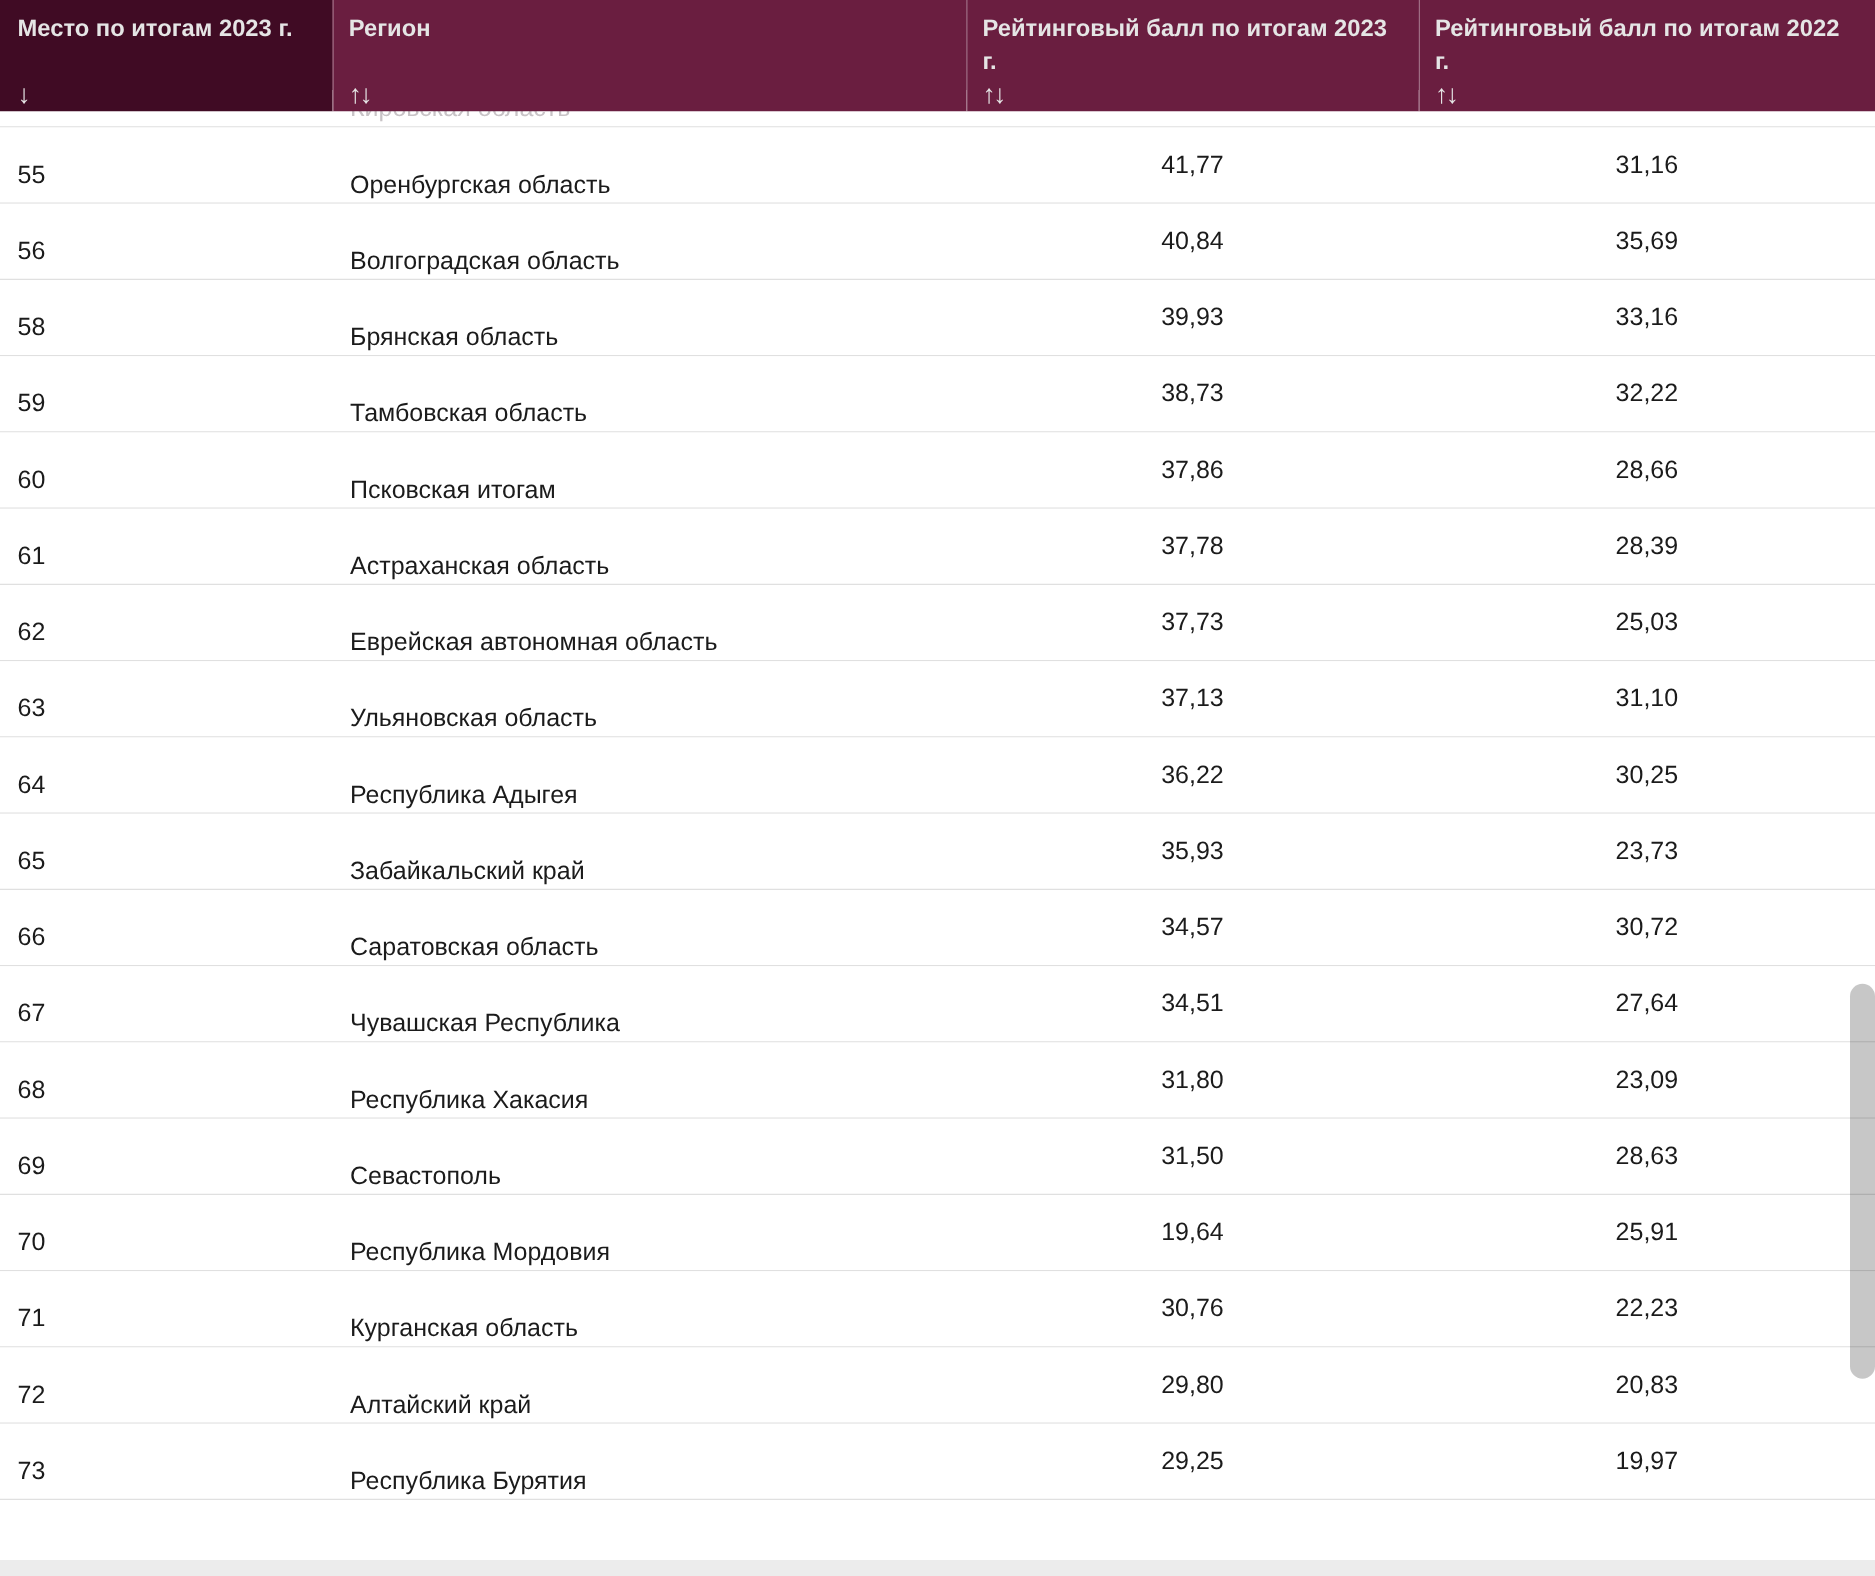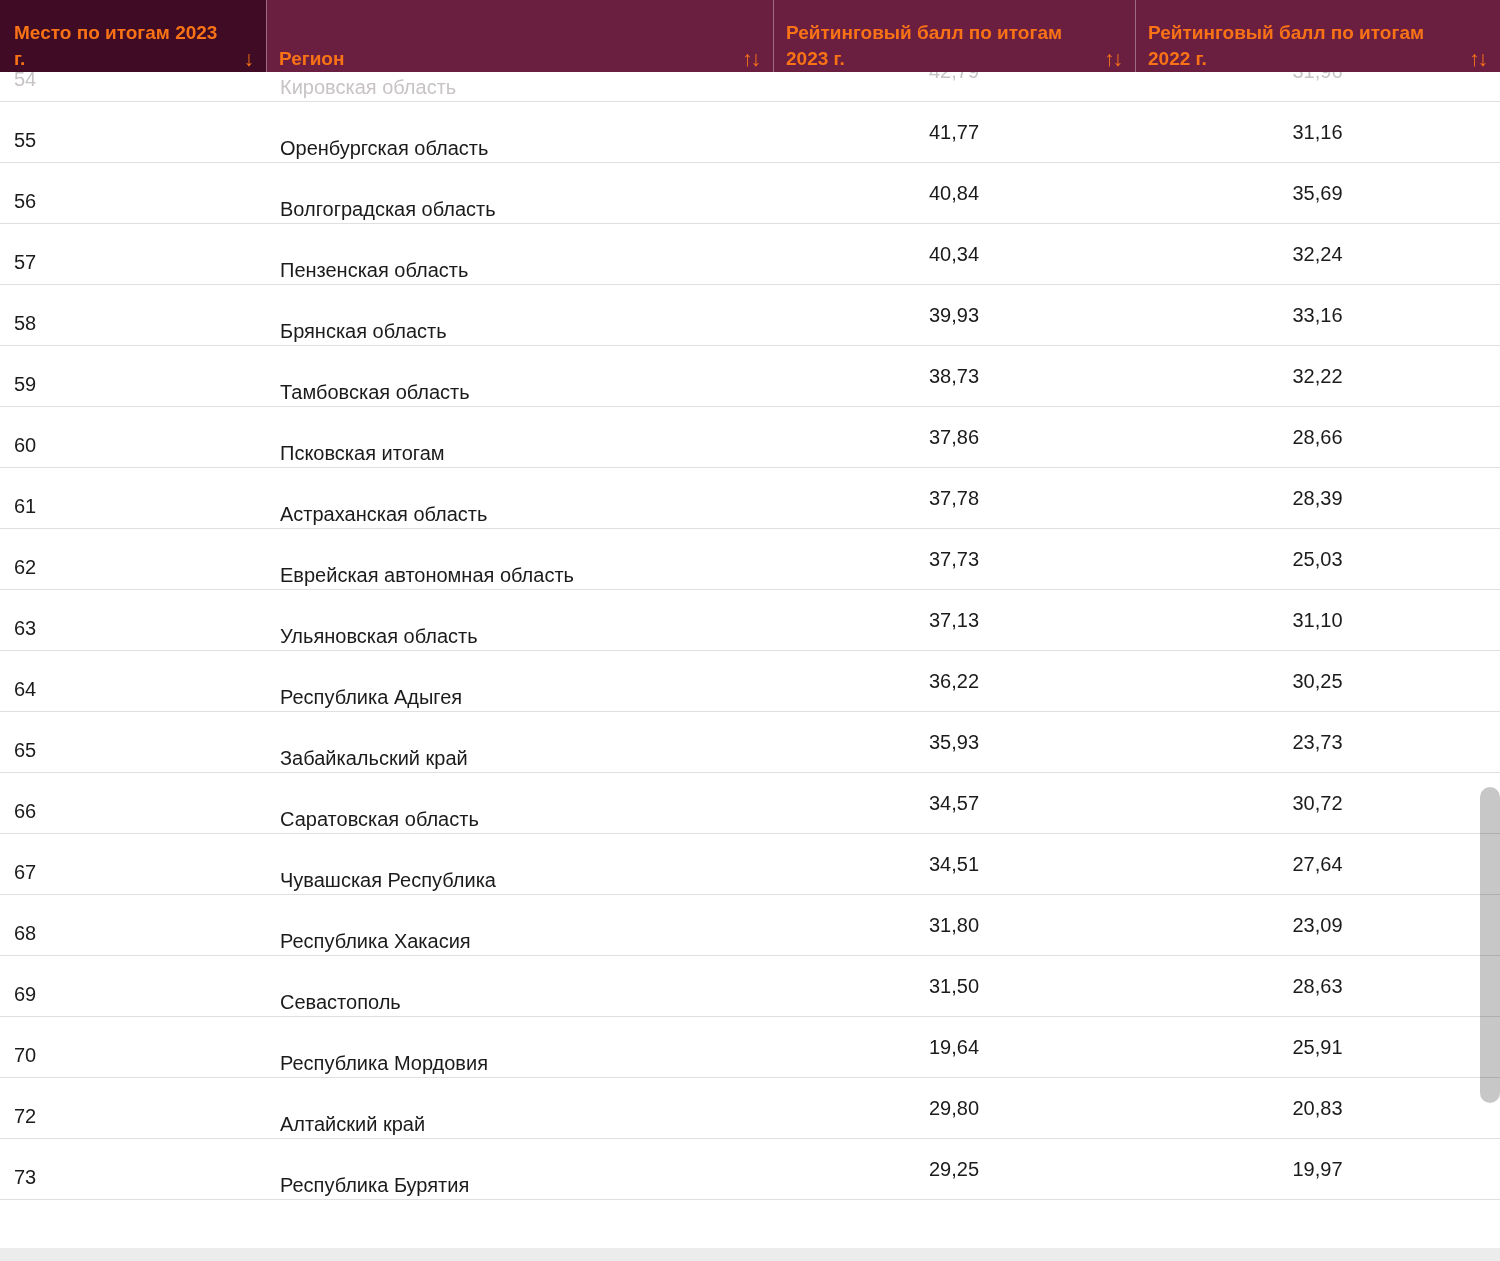--- a/index.html
+++ b/index.html
@@ -21,25 +21,26 @@
     width: 1500px;
     height: 72px;
     display: grid;
     grid-template-columns: 266px 507px 362px 365px;
     z-index: 5;
     background: var(--header-bg, #6a1e40);
   }
   .th {
     display: flex;
     justify-content: space-between;
-    align-items: flex-end;
+    align-items: flex-start;
     padding: 11px 14px 0 14px;
-    color: #f97316;
+    color: #e5e5e5;
     background: var(--header-bg, #6a1e40);
     cursor: pointer;
+    flex-direction: column;
   }
   .th + .th { border-left: 1px solid rgba(255,255,255,0.35); padding-left: 12px; }
   .th.active { background: var(--header-active-bg, #400b24); }
   .th-label {
     font-size: 19px;
     font-weight: bold;
     line-height: 26px;
     padding-right: 10px;
   }
   .sort-icon {
@@ -107,26 +108,20 @@
     <div class="td td-score">31,16</div>
   </div>
 
   <div class="tr">
     <div class="td td-place">56</div>
     <div class="td td-region">Волгоградская область</div>
     <div class="td td-score">40,84</div>
     <div class="td td-score">35,69</div>
   </div>
 
-  <div class="tr">
-    <div class="td td-place">57</div>
-    <div class="td td-region">Пензенская область</div>
-    <div class="td td-score">40,34</div>
-    <div class="td td-score">32,24</div>
-  </div>
 
   <div class="tr">
     <div class="td td-place">58</div>
     <div class="td td-region">Брянская область</div>
     <div class="td td-score">39,93</div>
     <div class="td td-score">33,16</div>
   </div>
 
   <div class="tr">
     <div class="td td-place">59</div>
@@ -205,20 +200,26 @@
     <div class="td td-score">28,63</div>
   </div>
 
   <div class="tr">
     <div class="td td-place">70</div>
     <div class="td td-region">Республика Мордовия</div>
     <div class="td td-score">19,64</div>
     <div class="td td-score">25,91</div>
   </div>
 
+  <div class="tr">
+    <div class="td td-place">71</div>
+    <div class="td td-region">Курганская область</div>
+    <div class="td td-score">30,76</div>
+    <div class="td td-score">22,23</div>
+  </div>
 
   <div class="tr">
     <div class="td td-place">72</div>
     <div class="td td-region">Алтайский край</div>
     <div class="td td-score">29,80</div>
     <div class="td td-score">20,83</div>
   </div>
 
   <div class="tr">
     <div class="td td-place">73</div>

